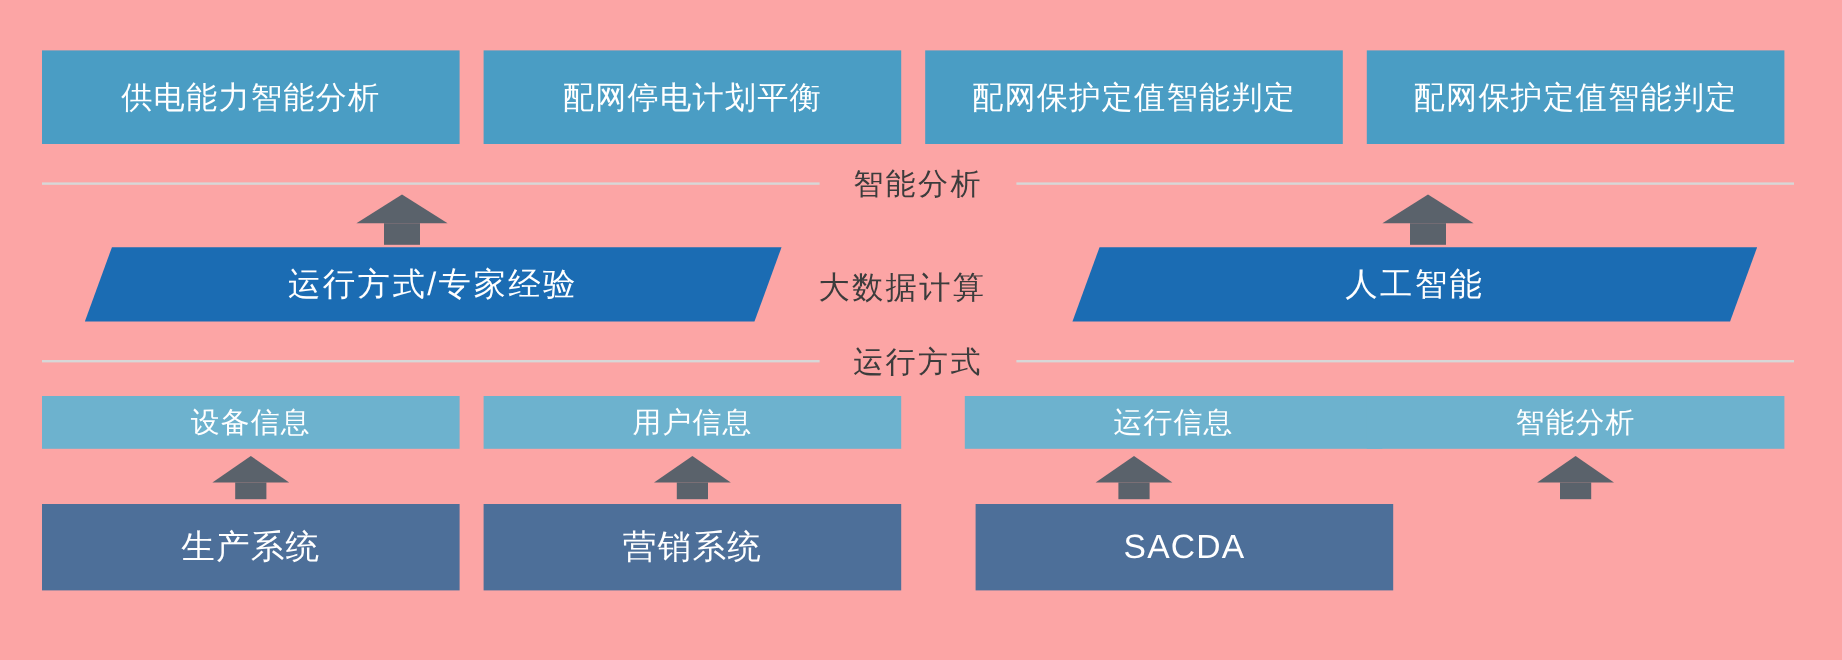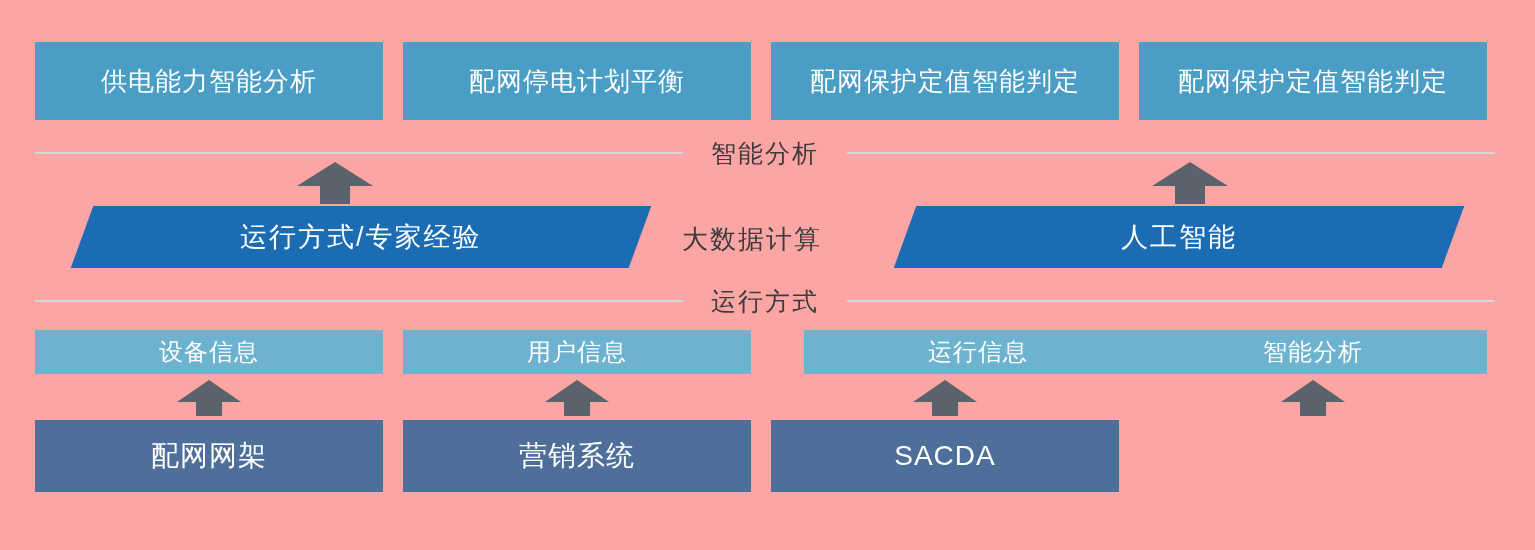--- a/index.html
+++ b/index.html
@@ -200,17 +200,17 @@
   </div>
   <div class="arrow-up small" style="top:380px; left:913px">
     <div class="head"></div>
     <div class="stem"></div>
   </div>
   <div class="arrow-up small" style="top:380px; left:1281px">
     <div class="head"></div>
     <div class="stem"></div>
   </div>
 
-  <div class="system-box" style="left:35px">配网网架</div>
+  <div class="system-box" style="left:35px">生产系统</div>
   <div class="system-box" style="left:403px">营销系统</div>
-  <div class="system-box" style="left:771px">SACDA</div>
+  <div class="system-box" style="left:813px">SACDA</div>
 
 </div>
 
 </body></html>

